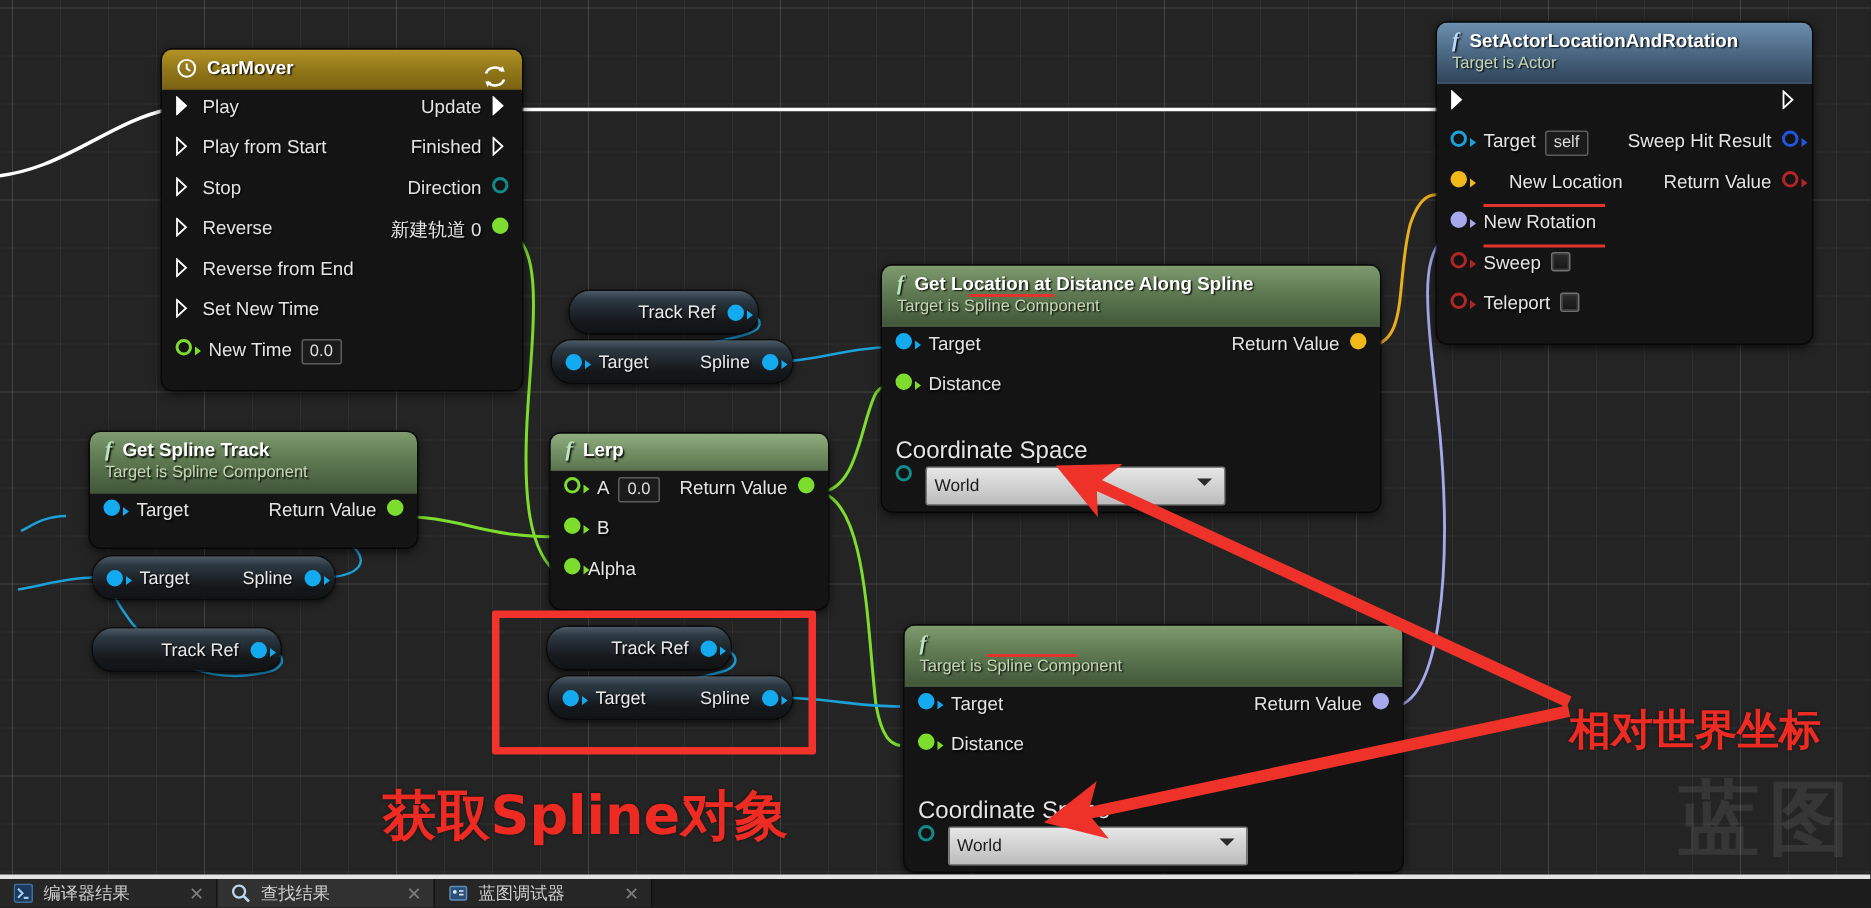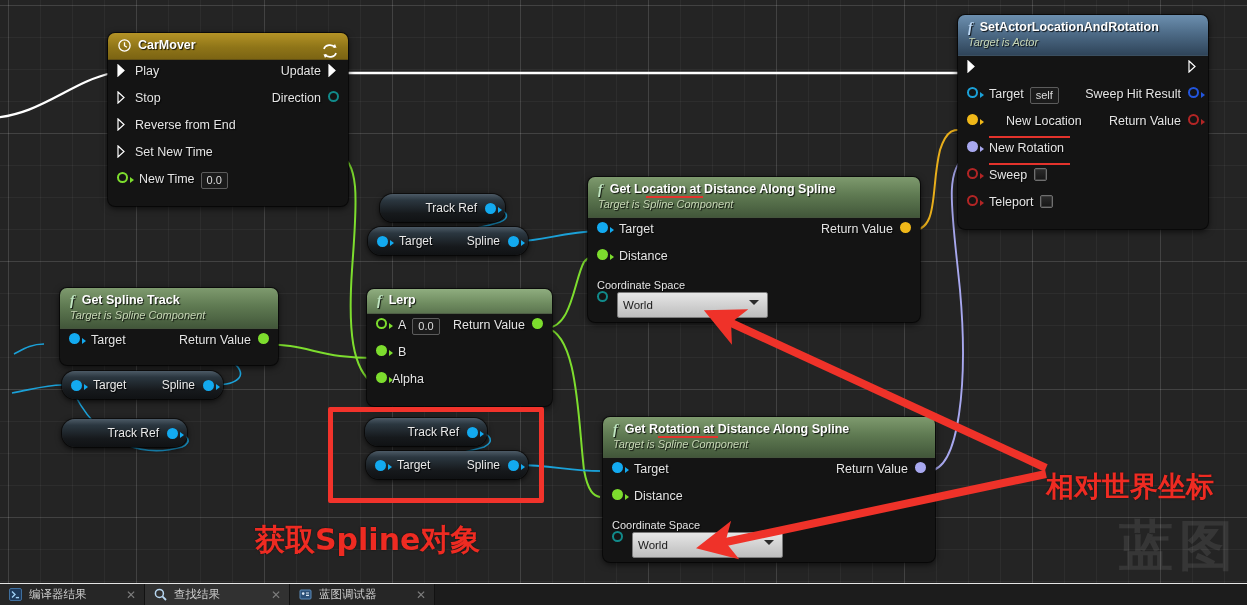--- a/index.html
+++ b/index.html
@@ -39,21 +39,21 @@
     padding:5px 10px 6px 10px;
     border-bottom:1px solid rgba(0,0,0,0.45);
   }
   .hdr-title {
     font-size:12.5px; font-weight:bold; color:#fff;
     text-shadow:1px 1px 1px rgba(0,0,0,0.85);
     display:flex; align-items:center; gap:7px; line-height:15px;
     white-space:nowrap;
   }
   .hdr-sub {
-    font-size:11px; font-style:italic; color:#c5d5b4;
+    font-size:11px; color:#c5d5b4;
     text-shadow:1px 1px 1px rgba(0,0,0,0.85);
     margin-top:0px; line-height:14px; white-space:nowrap;
   }
   .node .body { padding:4px 0 7px 0; }
 
   
   .hdr-timeline { background:linear-gradient(to bottom,#b49326 0%,#8f7518 55%,#7c6413 100%); }
   .hdr-func     { background:linear-gradient(to bottom,#7e9a6e 0%,#5f7a52 45%,#42573a 100%); }
   .hdr-funcblue { background:linear-gradient(to bottom,#6c8faf 0%,#4e6c88 45%,#2f4459 100%); }
   .hdr-pure     { background:linear-gradient(to bottom,#8fad7f 0%,#6f8c60 60%,#5c7550 100%); }
@@ -108,32 +108,32 @@
     border:1px solid #5c5c5c; border-radius:2px;
     padding:0px 5px; line-height:15px; margin-left:6px;
     text-shadow:none;
   }
   .chk {
     width:13px; height:13px; margin-left:7px; border-radius:2px;
     background:linear-gradient(to bottom,#2b2b2b,#161616);
     border:1px solid #6f6f6f; box-shadow:inset 0 0 0 1px #3a3a3a;
   }
   .dropdown {
-    margin:1px 9px 0 9px; height:19px; width:151px;
+    margin:1px 9px 0 9px; height:19px; width:200px;
     background:linear-gradient(to bottom,#e6e6e6,#bdbdbd);
     border:1px solid #7b7b7b; border-radius:2px;
     display:flex; align-items:center; padding:12px 5px;
     font-size:11.5px; color:#1a1a1a; position:relative;
   }
   .dropdown .caret {
     position:absolute; right:8px; top:7px;
     width:0;height:0; border-left:5px solid transparent; border-right:5px solid transparent;
     border-top:5px solid #2b2b2b;
   }
-  .sublabel { font-size:11px; color:#e4e4e4; padding:0 9px; margin-top:3px; text-shadow:1px 1px 1px rgba(0,0,0,0.8); }
+  .sublabel { font-size:16px; color:#e4e4e4; padding:0 9px; margin-top:16px; text-shadow:1px 1px 1px rgba(0,0,0,0.8); }
 
   
   .uline { position:absolute; height:2px; background:#e4332c; }
 
   
   .loopicon { position:absolute; right:8px; top:8px; width:20px; height:20px; }
   .clockicon { width:13px; height:13px; }
   .ficon { font-style:italic; font-weight:bold; font-size:14px; color:#bfe5c0; font-family:"Liberation Serif",serif; }
   .ficon.blue { color:#bcd8f5; }
 
@@ -157,21 +157,21 @@
   }
   #wm-small {
     position:absolute; right:8px; bottom:2px;
     font-size:14px; color:rgba(230,230,230,0.82);
     font-family:"DejaVu Sans",sans-serif; white-space:nowrap;
   }
 
   
   #tabbar {
     position:absolute; left:0; bottom:0; width:1247px; height:22px;
-    background:#1c1c1c; border-top:1px solid #e5e5e5;
+    background:#1c1c1c; border-top:3px solid #e5e5e5;
     display:flex; align-items:stretch;
   }
   .tab {
     display:flex; align-items:center; gap:7px;
     padding:0 8px 0 9px; min-width:145px;
     border-right:1px solid #121212;
     font-size:11.5px; color:#cfcfcf;
     background:#262626;
     position:relative;
   }
@@ -252,33 +252,59 @@
         <span class="lbl" style="margin-left:7px">Play</span>
         <span class="spacer"></span>
         <span class="lbl">Update</span>
         <span class="exec" style="margin-left:7px">
             <svg width="11" height="13" viewBox="0 0 11 13">
               <path d="M1,1 L7,6.5 L1,12 Z" fill="#ffffff" stroke="#ffffff" stroke-width="1.2"></path>
             </svg>
           </span>
       </div>
 
+      <div class="row">
+        <span class="exec">
+            <svg width="11" height="13" viewBox="0 0 11 13">
+              <path d="M1,1 L7,6.5 L1,12 Z" fill="none" stroke="#ffffff" stroke-width="1.2"></path>
+            </svg>
+          </span>
+        <span class="lbl" style="margin-left:7px">Play from Start</span>
+        <span class="spacer"></span>
+        <span class="lbl">Finished</span>
+        <span class="exec" style="margin-left:7px">
+            <svg width="11" height="13" viewBox="0 0 11 13">
+              <path d="M1,1 L7,6.5 L1,12 Z" fill="none" stroke="#ffffff" stroke-width="1.2"></path>
+            </svg>
+          </span>
+      </div>
 
       <div class="row">
         <span class="exec">
             <svg width="11" height="13" viewBox="0 0 11 13">
               <path d="M1,1 L7,6.5 L1,12 Z" fill="none" stroke="#ffffff" stroke-width="1.2"></path>
             </svg>
           </span>
         <span class="lbl" style="margin-left:7px">Stop</span>
         <span class="spacer"></span>
         <span class="lbl">Direction</span>
         <span class="pin c-teal noarrow" style="margin-left:7px"></span>
       </div>
 
+      <div class="row">
+        <span class="exec">
+            <svg width="11" height="13" viewBox="0 0 11 13">
+              <path d="M1,1 L7,6.5 L1,12 Z" fill="none" stroke="#ffffff" stroke-width="1.2"></path>
+            </svg>
+          </span>
+        <span class="lbl" style="margin-left:7px">Reverse</span>
+        <span class="spacer"></span>
+        <span class="lbl">新建轨道 0</span>
+        <span class="pin c-green filled noarrow" style="margin-left:7px"></span>
+      </div>
 
       <div class="row">
         <span class="exec">
             <svg width="11" height="13" viewBox="0 0 11 13">
               <path d="M1,1 L7,6.5 L1,12 Z" fill="none" stroke="#ffffff" stroke-width="1.2"></path>
             </svg>
           </span>
         <span class="lbl" style="margin-left:7px">Reverse from End</span>
       </div>
 
@@ -390,21 +416,20 @@
           <span class="caret"></span>
         </div>
       </div>
     </div>
   </div>
 
   <div class="node" style="left:603px; top:417px; width:332px;">
     <div class="hdr hdr-func">
       <div class="hdr-title">
         <span class="ficon">f</span>
-        <span>Get Rotation at Distance Along Spline</span>
       </div>
       <span class="uline" style="left:55px; top:19px; width:60px;"></span>
       <div class="hdr-sub">Target is Spline Component</div>
     </div>
     <div class="body">
       <div class="row">
         <span class="pin c-blue filled"></span>
         <span class="lbl" style="margin-left:11px">Target</span>
         <span class="spacer"></span>
         <span class="lbl">Return Value</span>
@@ -517,21 +542,21 @@
       <marker id="redhead" markerWidth="5" markerHeight="5" refX="3.6" refY="2.5" orient="auto">
         <path d="M5,2.5 L0,0.05 L1.25,2.5 L0,4.95 Z" fill="#ef3229"></path>
       </marker>
     </defs>
 
     <line x1="1046" y1="468" x2="714" y2="315" stroke="#ef3229" stroke-width="8" marker-end="url(#redhead)"></line>
 
     <line x1="1046" y1="474" x2="707" y2="546" stroke="#ef3229" stroke-width="8" marker-end="url(#redhead)"></line>
   </svg>
 
-  <div class="cn-anno" style="left:255px; top:520px; font-size:30px;">获取Spline对象</div>
+  <div class="cn-anno" style="left:255px; top:520px; font-size:36px;">获取Spline对象</div>
   <div class="cn-anno" style="left:1046px; top:468px; font-size:28px;">相对世界坐标</div>
 
   <div id="wm-big">蓝图</div>
   <div id="wm-small">CSDN @梅长弓</div>
 
   <div id="tabbar">
     <div class="tab">
       <span class="tabicon">
         <svg width="13" height="13" viewBox="0 0 13 13">
             <rect x="0.5" y="0.5" width="12" height="12" rx="1.5" fill="#1e3a5c" stroke="#3f6f9e"></rect>

